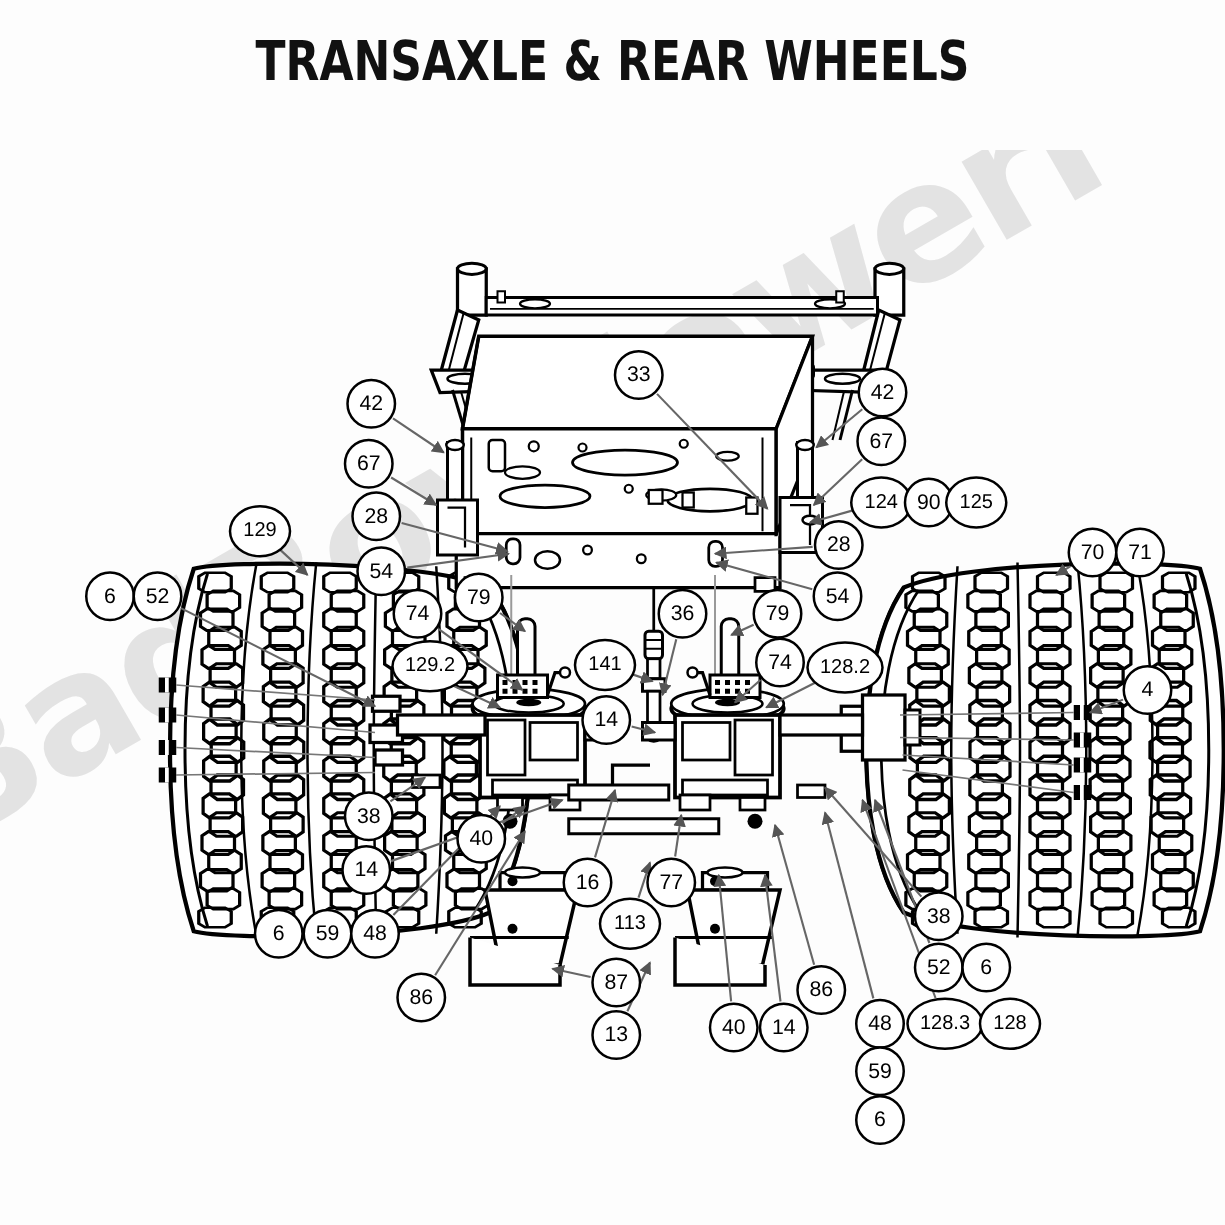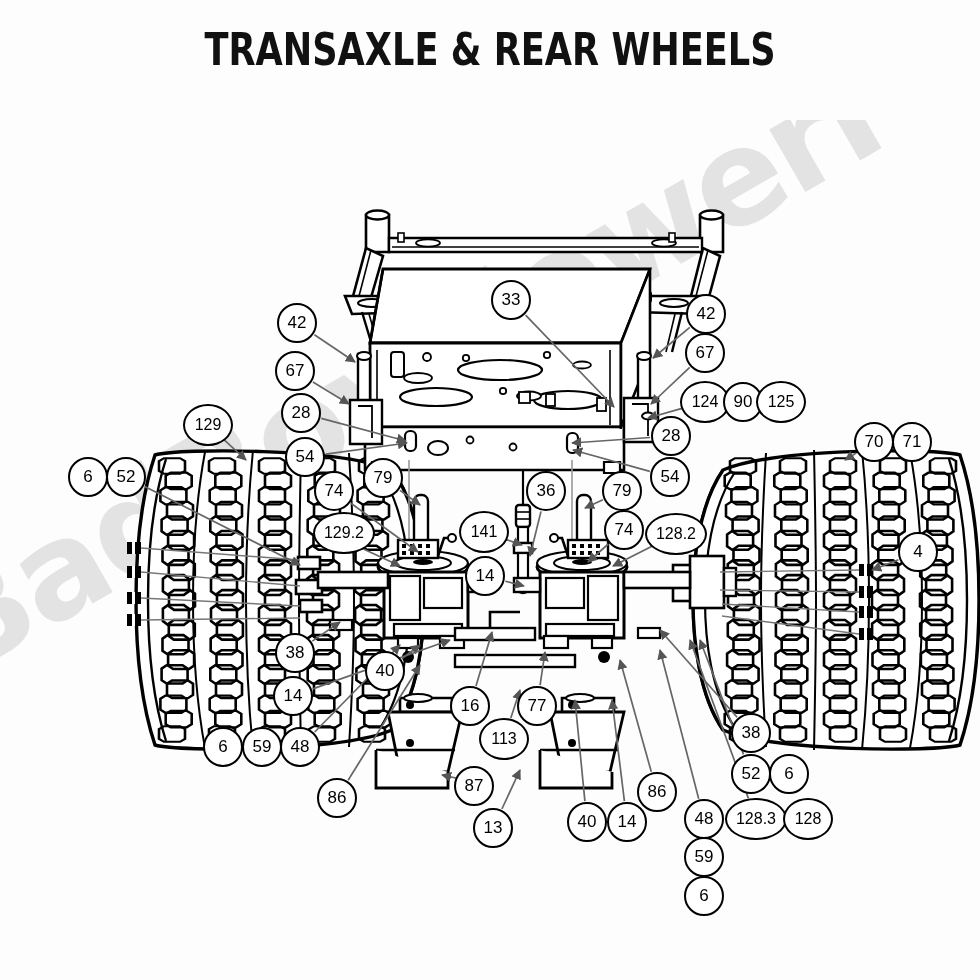--- a/index.html
+++ b/index.html
@@ -1083,21 +1083,21 @@
       </div>
       <div class="balloon med" style="left: 504px; top: 739px;">
         <span>113</span>
       </div>
       <div class="balloon w" style="left: 337px; top: 798px;">
         <span>86</span>
       </div>
       <div class="balloon w" style="left: 657px; top: 792px;">
         <span>86</span>
       </div>
-      <div class="balloon w" style="left: 474px; top: 786px;">
+      <div class="balloon w" style="left: 493px; top: 786px;">
         <span>87</span>
       </div>
       <div class="balloon w" style="left: 493px; top: 828px;">
         <span>13</span>
       </div>
       <div class="balloon w" style="left: 627px; top: 822px;">
         <span>14</span>
       </div>
       <div class="balloon w" style="left: 751px; top: 774px;">
         <span>52</span>

